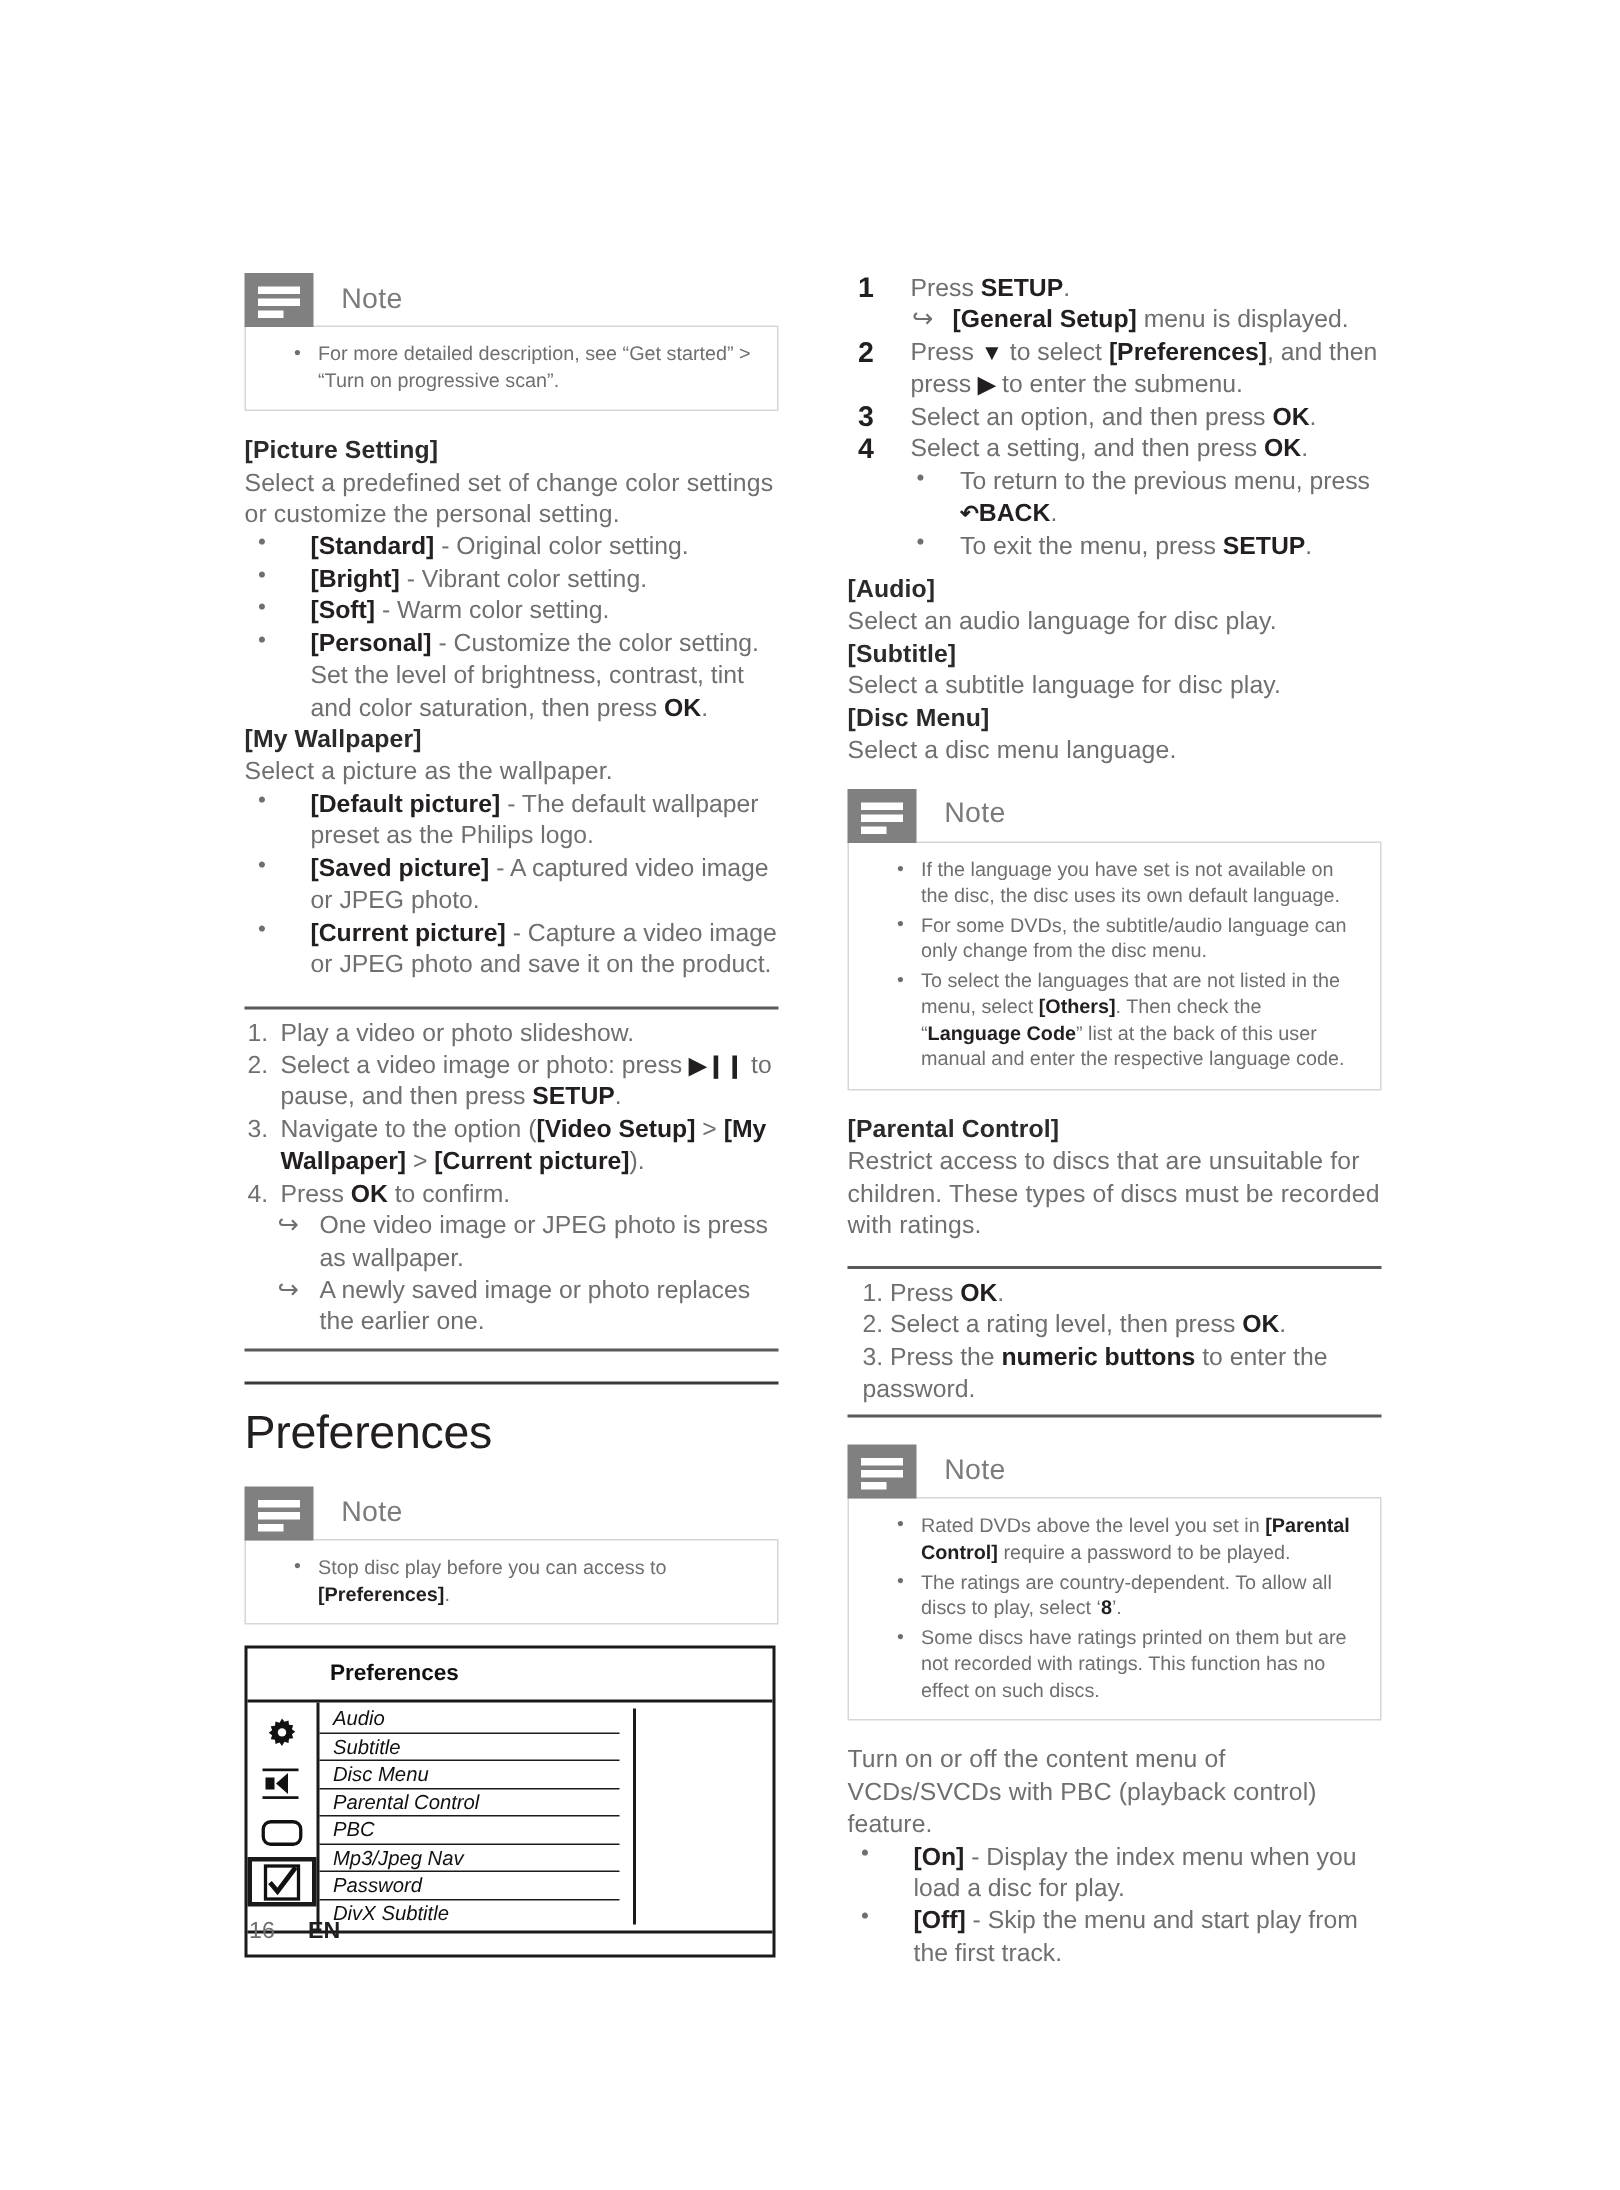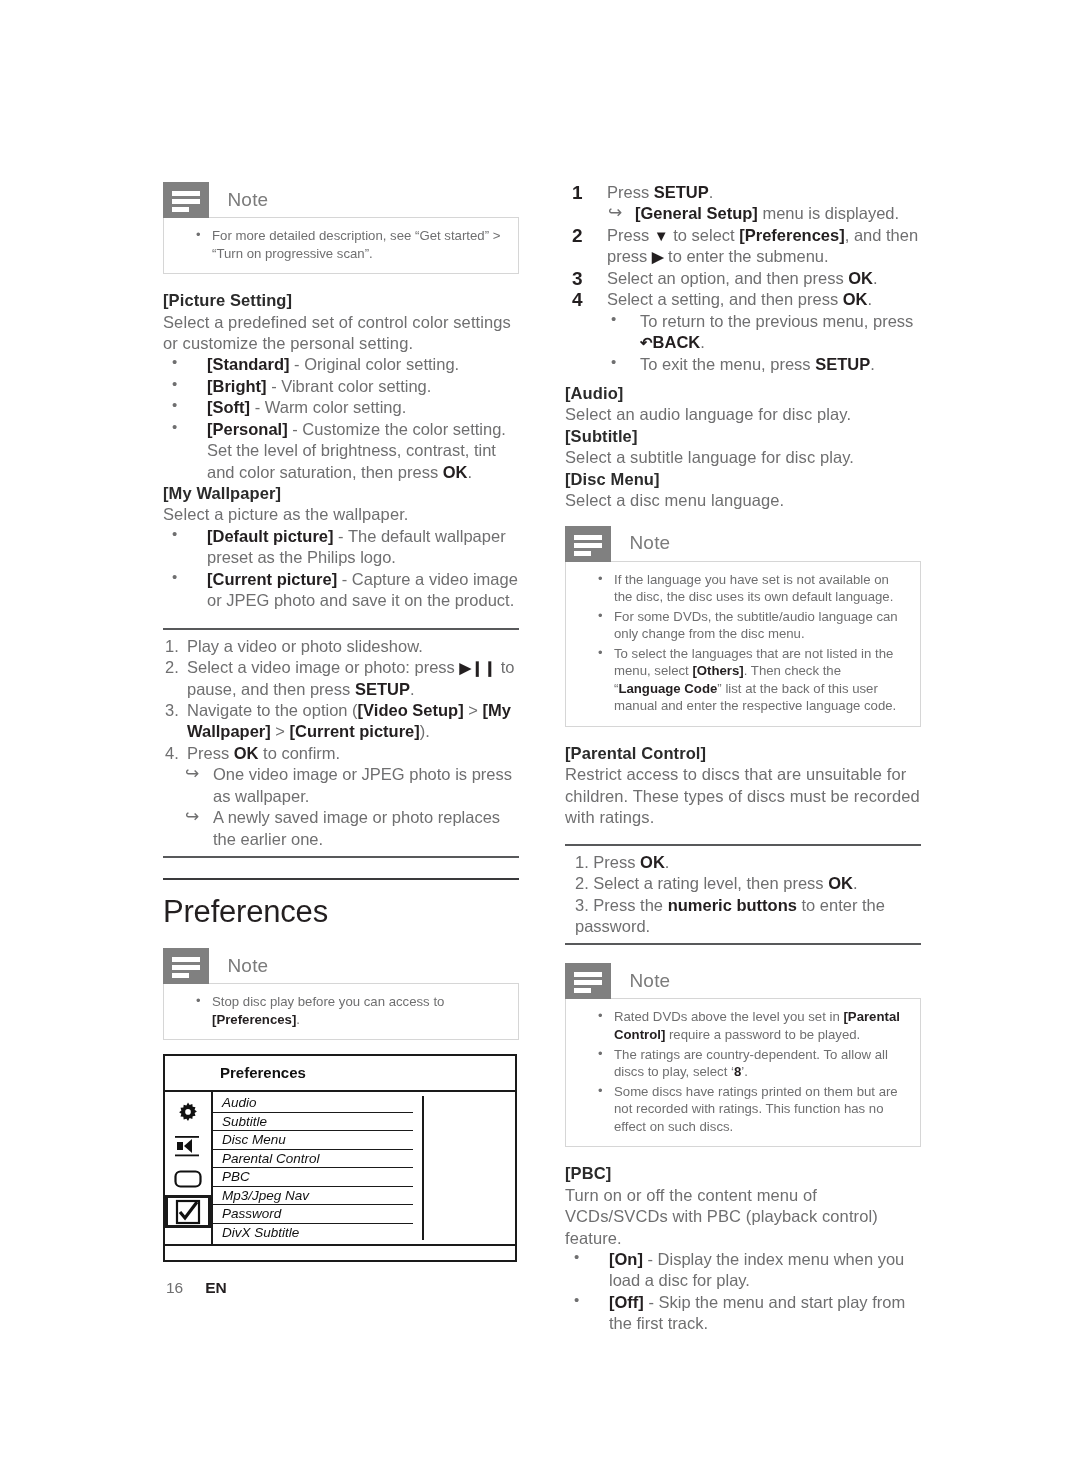--- a/index.html
+++ b/index.html
@@ -336,34 +336,35 @@
       <span class="note-title">Note</span>
       <div class="note-box">
         <ul>
           <li>For more detailed description, see “Get started” &gt; “Turn on progressive scan”.</li>
         </ul>
       </div>
     </div>
 
     <div style="margin-top:16px;">
       <p class="hdr">[Picture Setting]</p>
-      <p class="body">Select a predefined set of control color settings or customize the personal setting.</p>
+      <p class="body">Select a predefined set of change color settings or customize the personal setting.</p>
       <ul class="opts">
         <li><span class="b">[Standard]</span><span> - Original color setting.</span></li>
         <li><span class="b">[Bright]</span><span> - Vibrant color setting.</span></li>
         <li><span class="b">[Soft]</span><span> - Warm color setting.</span></li>
         <li><span class="b">[Personal]</span><span> - Customize the color setting. Set the level of brightness, contrast, tint and color saturation, then press </span><span class="b">OK</span><span>.</span></li>
       </ul>
     </div>
 
     <div>
       <p class="hdr">[My Wallpaper]</p>
       <p class="body">Select a picture as the wallpaper.</p>
       <ul class="opts">
         <li><span class="b">[Default picture]</span><span> - The default wallpaper preset as the Philips logo.</span></li>
+        <li><span class="b">[Saved picture]</span><span> - A captured video image or JPEG photo.</span></li>
         <li><span class="b">[Current picture]</span><span> - Capture a video image or JPEG photo and save it on the product.</span></li>
       </ul>
     </div>
 
     <div class="proc">
       <ol>
         <li>Play a video or photo slideshow.</li>
         <li><span>Select a video image or photo: press </span><span class="b glyph">▶❙❙</span><span> to pause, and then press </span><span class="b">SETUP</span><span>.</span></li>
         <li><span>Navigate to the option (</span><span class="b">[Video Setup]</span><span> &gt; </span><span class="b">[My Wallpaper]</span><span> &gt; </span><span class="b">[Current picture]</span><span>).</span></li>
         <li><span>Press </span><span class="b">OK</span><span> to confirm.</span></li>
@@ -502,21 +503,20 @@
       <div class="note-box">
         <ul>
           <li><span>Rated DVDs above the level you set in </span><span class="b">[Parental Control]</span><span> require a password to be played.</span></li>
           <li><span>The ratings are country-dependent. To allow all discs to play, select ‘</span><span class="b">8</span><span>’.</span></li>
           <li>Some discs have ratings printed on them but are not recorded with ratings. This function has no effect on such discs.</li>
         </ul>
       </div>
     </div>
 
     <div style="margin-top:16px;">
-      <p class="hdr">[PBC]</p>
       <p class="body">Turn on or off the content menu of VCDs/SVCDs with PBC (playback control) feature.</p>
       <ul class="opts">
         <li><span class="b">[On]</span><span> - Display the index menu when you load a disc for play.</span></li>
         <li><span class="b">[Off]</span><span> - Skip the menu and start play from the first track.</span></li>
       </ul>
     </div>
 
   </div>
 
   <div class="footer">

